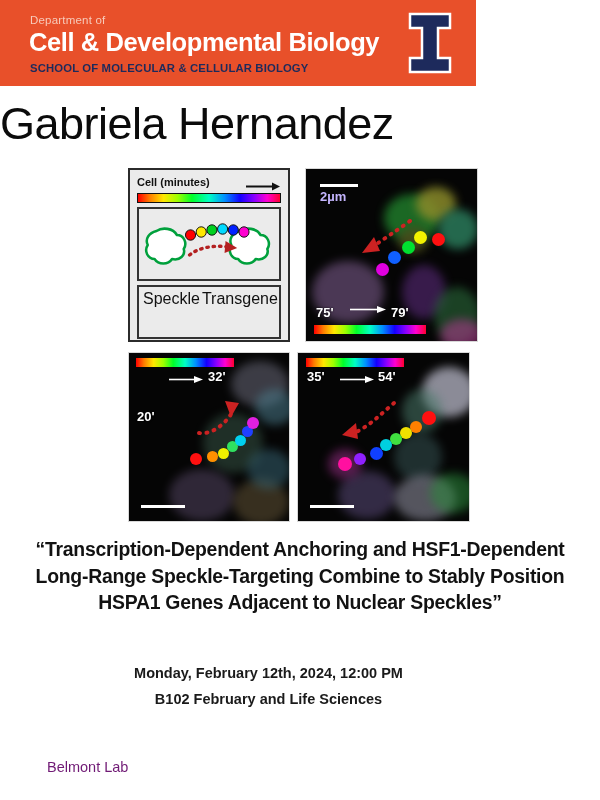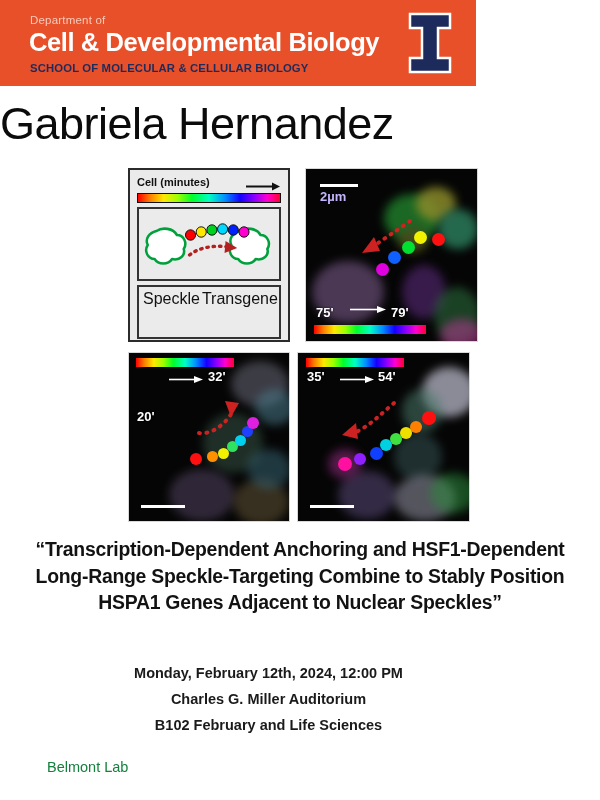--- a/index.html
+++ b/index.html
@@ -234,21 +234,21 @@
   #event-datetime { font-size: 14.5px; font-weight: bold; line-height: 26px; }
   #event-venue    { font-size: 14.5px; font-weight: bold; line-height: 26px; }
   #event-room     { font-size: 14.5px; font-weight: bold; line-height: 26px; }
 
   
   #lab-name {
     position: absolute;
     left: 47px; top: 759px;
     font-size: 14.5px;
     font-weight: normal;
-    color: #15803d;
+    color: #701a75;
   }
 </style>
 </head>
 <body>
 
 <div id="header-banner">
   <div id="dept-eyebrow">Department of</div>
   <div id="school-name">SCHOOL OF MOLECULAR &amp; CELLULAR BIOLOGY</div>
   <div id="dept-name">Cell &amp; Developmental Biology</div>
   <svg id="illinois-logo" viewBox="0 0 48 62">
@@ -409,17 +409,16 @@
       <div class="time-label" style="left:80px; top:16px;">54'</div>
       <div class="scalebar" style="left:12px; bottom:13px; width:44px;"></div>
     </div>
   </div>
 </div>
 
 <div id="talk-title">“Transcription-Dependent Anchoring and HSF1-Dependent Long-Range Speckle-Targeting Combine to Stably Position HSPA1 Genes Adjacent to Nuclear Speckles”</div>
 
 <div id="event-details">
   <div id="event-datetime">Monday, February 12th, 2024, 12:00 PM</div>
-  <div id="event-venue">Charles G. Miller Auditorium</div>
   <div id="event-room">B102 February and Life Sciences</div>
 </div>
 
 <div id="lab-name">Belmont Lab</div>
 
 </body></html>

